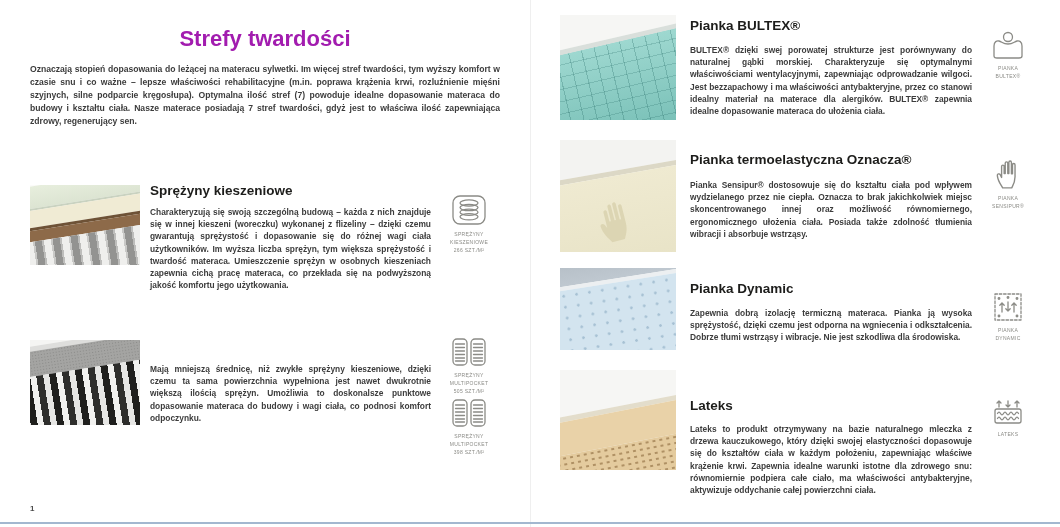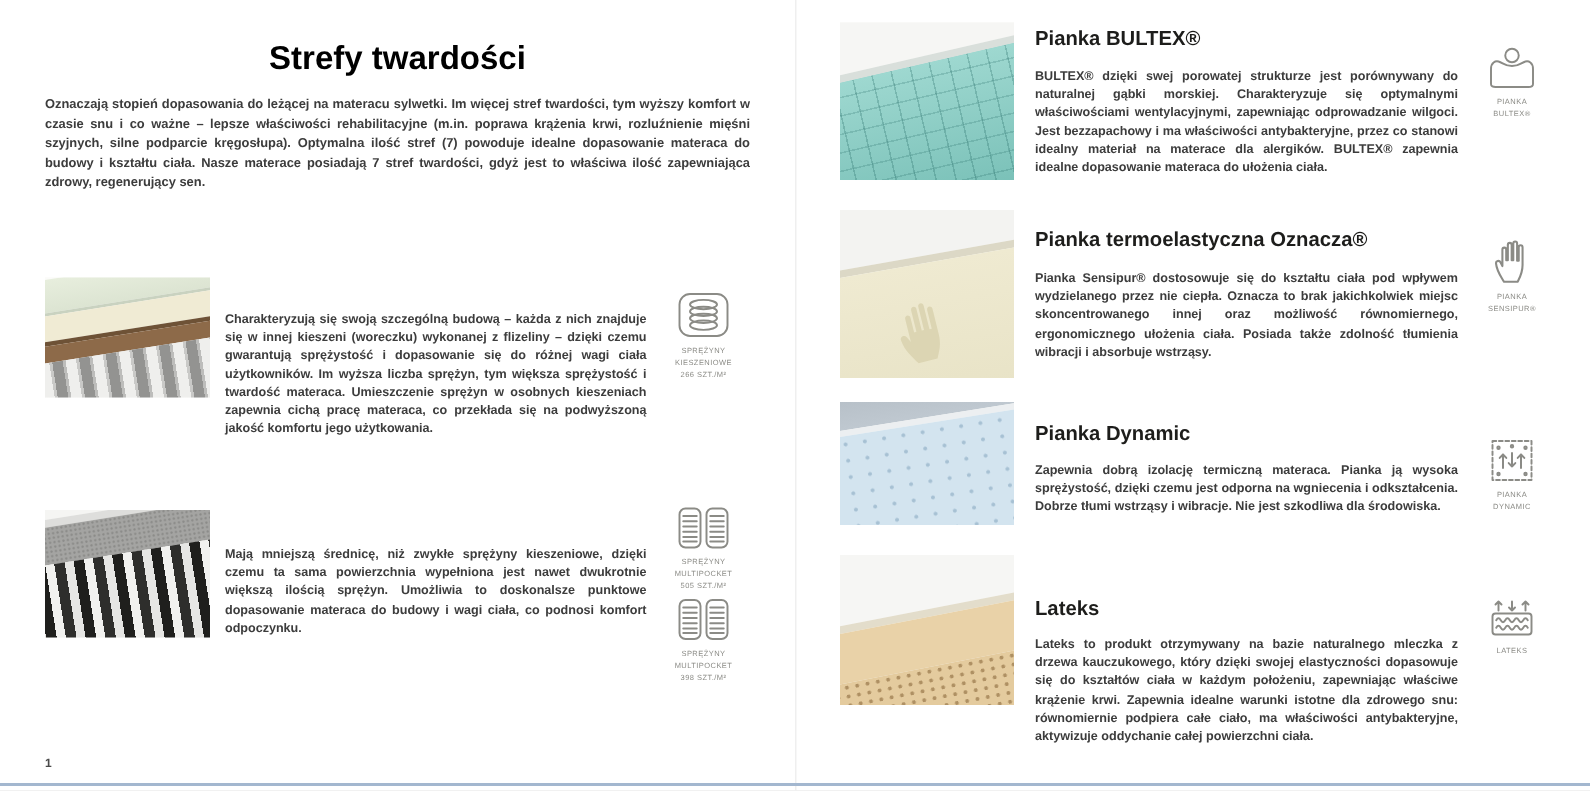--- a/index.html
+++ b/index.html
@@ -1,19 +1,19 @@
 <!DOCTYPE html>
 <html><head>
 <meta charset="utf-8">
 <style>
   html,body{margin:0;padding:0;background:#e8e8e8;}
   .spread{position:relative;width:1060px;height:527px;background:#ffffff;overflow:hidden;
           font-family:"Liberation Sans","DejaVu Sans",sans-serif;color:#3d3d3d;}
   .abs{position:absolute;font-weight:bold;}
-  .title{font-size:22px;font-weight:700;color:#000000;text-align:center;}
+  .title{font-size:22px;font-weight:700;color:#a21caf;text-align:center;}
   .h{font-size:13.5px;font-weight:700;color:#1d1d1b;}
   .body-txt{font-size:8.4px;line-height:1.45;text-align:justify;color:#3c3c3c;}
   .intro-txt{font-size:8.6px;line-height:1.5;text-align:justify;color:#3c3c3c;}
   .pagenum{font-size:8px;color:#4a4a4a;}
   .gutter{left:530px;top:0;width:1px;height:527px;background:#efefef;}
   .bottom-rule{left:0;top:522px;width:1060px;height:2px;background:#a3b7cf;}
 
   
   .badge{position:absolute;width:48px;text-align:center;}
   .badge svg{display:block;margin:0 auto;}
@@ -81,20 +81,21 @@
       <div class="band p1-f"></div>
       <div class="band p1-g"></div>
       <div class="band p1-ge"></div>
       <div class="band p1-c"></div>
       <div class="band p1-bd"></div>
       <div class="band p1-b"></div>
       <div class="band p1-s"></div>
     </div>
   </div>
 
+  <div class="abs h" style="left:150px;top:183px;width:290px;">Sprężyny kieszeniowe</div>
   <div class="abs body-txt" style="left:150px;top:206px;width:281px;">Charakteryzują się swoją szczególną budową – każda z nich znajduje się w innej kieszeni (woreczku) wykonanej z flizeliny – dzięki czemu gwarantują sprężystość i dopasowanie się do różnej wagi ciała użytkowników. Im wyższa liczba sprężyn, tym większa sprężystość i twardość materaca. Umieszczenie sprężyn w osobnych kieszeniach zapewnia cichą pracę materaca, co przekłada się na podwyższoną jakość komfortu jego użytkowania.</div>
 
   <div class="badge" style="left:445px;top:194px;">
     <svg class="ic" width="36" height="32" viewBox="0 0 36 32">
       <rect x="2" y="2" width="32" height="28" rx="7"></rect>
       <ellipse cx="18" cy="9" rx="9" ry="3.1"></ellipse>
       <ellipse cx="18" cy="13.6" rx="9" ry="3.1"></ellipse>
       <ellipse cx="18" cy="18.2" rx="9" ry="3.1"></ellipse>
       <ellipse cx="18" cy="22.8" rx="9" ry="3.1"></ellipse>
     </svg>

